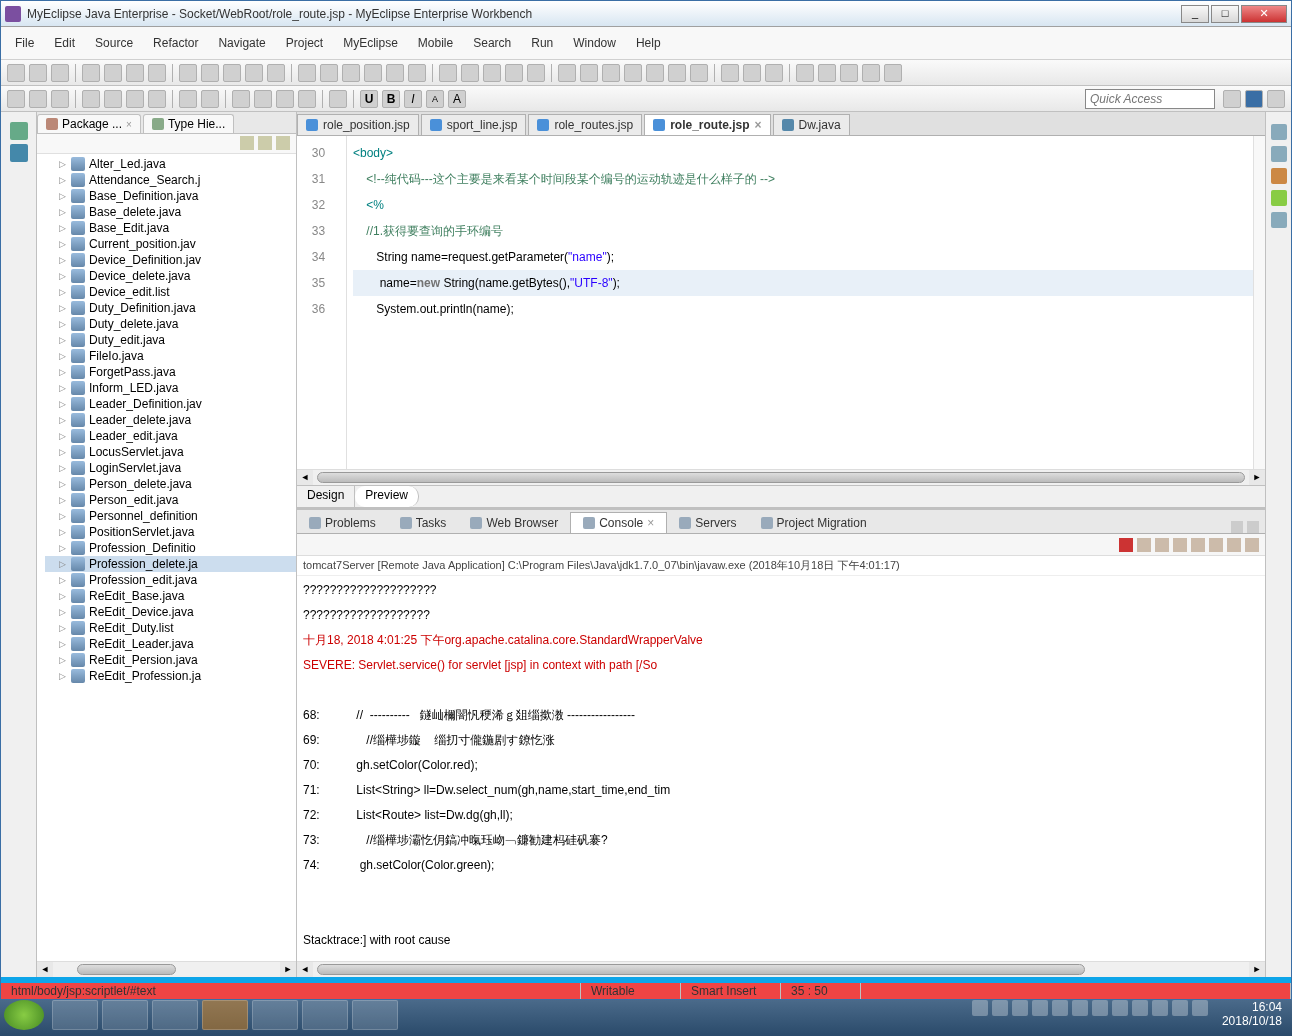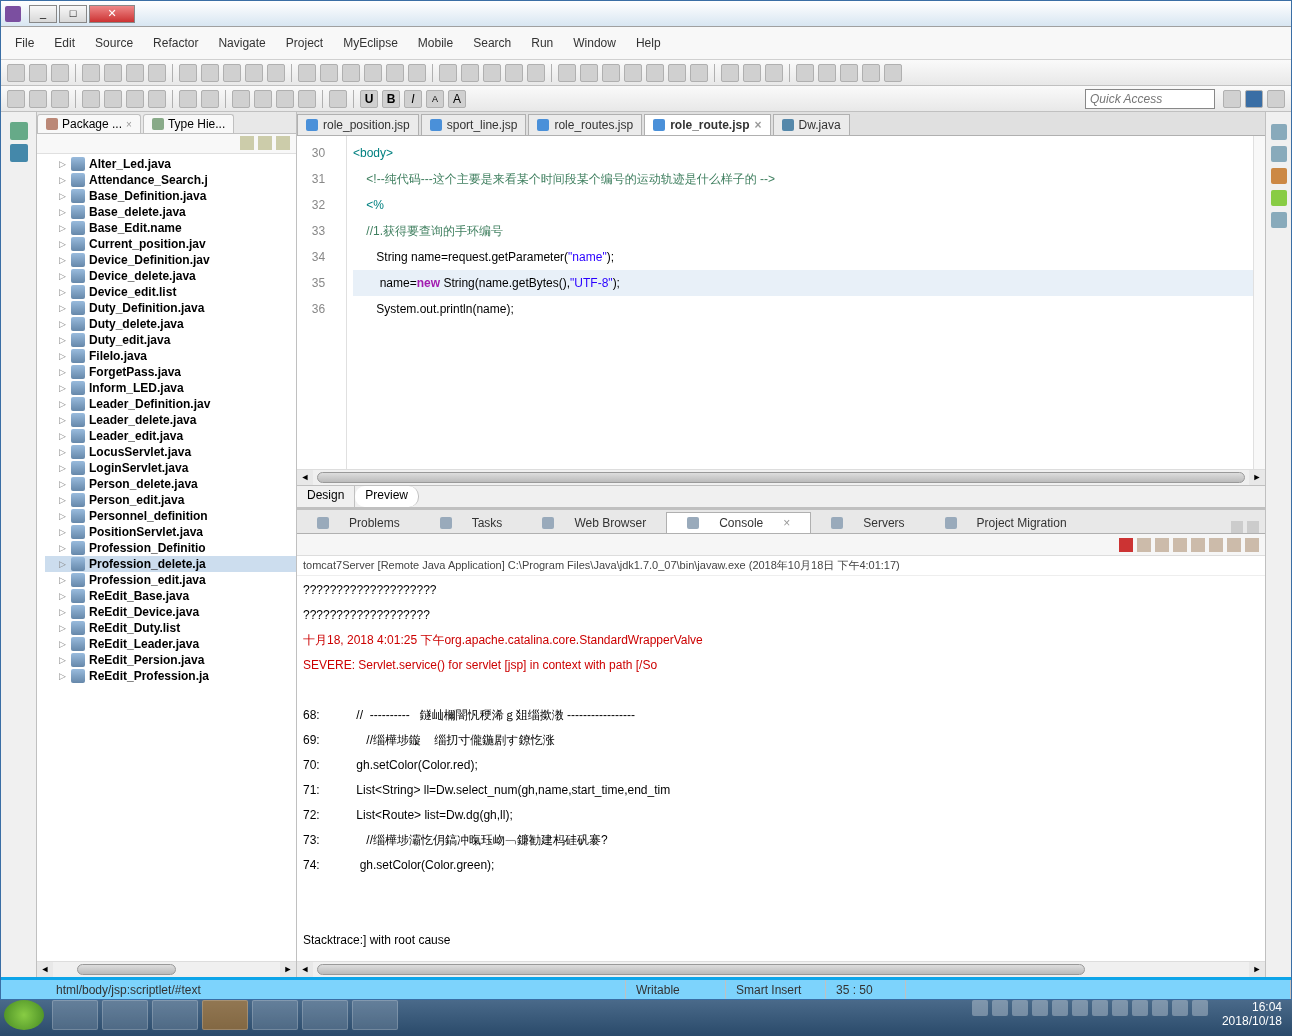--- a/index.html
+++ b/index.html
@@ -28,77 +28,78 @@
 .view-tabs { height: 22px; background: #e8e8e8; border-bottom: 1px solid #c0c0c0; display: flex; align-items: flex-end; }
 .view-tabs .vtab { padding: 2px 8px; background: #f8f8f8; border: 1px solid #c0c0c0; border-bottom: none; margin-right: 2px; border-radius: 3px 3px 0 0; font-size: 11px; display: flex; align-items: center; gap: 4px; }
 .view-tabs .vtab .vi { width: 12px; height: 12px; background: #b87; border-radius: 2px; }
 .view-tabs .vtab .x { font-size: 10px; color: #999; }
 .view-toolbar { height: 20px; background: #f8f8f8; border-bottom: 1px solid #e0e0e0; display: flex; justify-content: flex-end; padding-right: 6px; gap: 4px; }
 .view-toolbar .mini { width: 14px; height: 14px; background: #cca; margin-top: 2px; }
 .tree { flex: 1; overflow-y: auto; overflow-x: hidden; padding: 2px 0 2px 8px; }
 .tree .node { padding: 1px 0 1px 14px; white-space: nowrap; display: flex; align-items: center; gap: 4px; }
 .tree .node .arrow { width: 8px; color: #888; font-size: 9px; }
 .tree .node .fi { width: 14px; height: 14px; background: linear-gradient(#9bd,#68a); border-radius: 2px; flex-shrink: 0; }
-.tree .node .lbl { color: #000; font-size: 12px; font-weight: bold; }
+.tree .node .lbl { color: #000; font-size: 12px; }
 .tree .node.sel { background: #cde; }
 .editor-area { flex: 1; display: flex; flex-direction: column; background: #fff; }
 .editor-tabs { height: 24px; background: #e0e0e0; display: flex; align-items: flex-end; border-bottom: 1px solid #b0b0b0; }
 .editor-tabs .etab { padding: 3px 8px; background: #ebebeb; border: 1px solid #b0b0b0; border-bottom: none; margin-right: 2px; display: flex; align-items: center; gap: 5px; font-size: 11px; color: #333; }
 .editor-tabs .etab.active { background: #fff; font-weight: bold; }
 .editor-tabs .etab .ei { width: 12px; height: 12px; background: #4a90d9; border-radius: 2px; }
 .editor-tabs .etab .ei.j { background: #58a; }
 .editor-body { flex: 1; display: flex; overflow: hidden; position: relative; }
 .breadcrumb { height: 18px; background: #f6f6f6; border-bottom: 1px solid #ddd; padding: 0 8px; color: #888; font-size: 11px; }
 .gutter { width: 50px; background: #fff; border-right: 1px solid #e0e0e0; text-align: center; padding: 4px 6px 0 0; color: #888; font-family: Consolas, monospace; font-size: 15px; line-height: 26px; }
 .gutter .ln { height: 26px; }
 .code { flex: 1; padding: 4px 0 0 6px; font-family: Consolas, monospace; font-size: 16px; line-height: 26px; white-space: pre; overflow: hidden; }
 .code .cl { height: 26px; }
 .cl.hl { background: #e8f0f8; }
-.kw { color: #a21caf; font-weight: bold; }
+.kw { color: #737373; font-weight: bold; }
 .str { color: #2a00ff; }
 .cm { color: #3f7f5f; }
 .tag { color: #008080; }
 .design-tabs { height: 22px; background: #f0f0f0; border-top: 1px solid #c0c0c0; display: flex; }
 .design-tabs span { padding: 2px 10px; border-right: 1px solid #c0c0c0; }
 .design-tabs span.act { background: #fff; border-radius: 10px; }
 .hscroll { height: 16px; background: #f0f0f0; border-top: 1px solid #ddd; position: relative; }
 .hscroll .thumb { position: absolute; left: 20px; right: 20px; top: 2px; bottom: 2px; background: linear-gradient(#ddd,#bbb); border: 1px solid #999; border-radius: 6px; }
 .hscroll .arr { position: absolute; width: 16px; top: 0; bottom: 0; background: #e8e8e8; text-align: center; font-size: 9px; line-height: 14px; }
 .hscroll .arr.l { left: 0; } .hscroll .arr.r { right: 0; }
 .bottom-panel { height: 470px; border-top: 3px solid #c0c0c0; display: flex; flex-direction: column; background: #fff; }
 .btabs { height: 24px; background: #e8e8e8; display: flex; align-items: flex-end; border-bottom: 1px solid #b0b0b0; }
-.btabs .btab { padding: 3px 20px; display: flex; align-items: center; gap: 20px; font-size: 12px; color: #333; }
+.btabs .btab { padding: 3px 12px; display: flex; align-items: center; gap: 4px; font-size: 12px; color: #333; }
 .btabs .btab.active { background: #fff; border: 1px solid #b0b0b0; border-bottom: none; }
 .btabs .btab .bi { width: 12px; height: 12px; background: #9ab; border-radius: 2px; }
 .btabs .min { margin-left: auto; display: flex; gap: 4px; padding-right: 6px; }
 .btabs .min .m { width: 12px; height: 12px; background: #ccc; }
 .console-tb { height: 22px; background: #f6f6f6; border-bottom: 1px solid #ddd; display: flex; justify-content: flex-end; align-items: center; gap: 4px; padding-right: 6px; }
 .console-tb .cb { width: 14px; height: 14px; background: #cba; }
 .console-tb .cb.red { background: #c33; }
 .console-desc { padding: 2px 6px; font-size: 11px; color: #444; border-bottom: 1px solid #eee; }
 .console-body { flex: 1; padding: 2px 6px; font-family: Consolas, monospace; font-size: 16px; line-height: 25px; white-space: pre; overflow: hidden; color: #000; }
 .console-body .err { color: #c00; }
-.statusbar { height: 22px; background: #7dd3fc; border-top: 3px solid #0ea5e9; display: flex; align-items: center; font-size: 11px; color: #333; padding-left: 45px; }
+.statusbar { height: 22px; background: #ef4444; border-top: 6px solid #0ea5e9; display: flex; align-items: center; font-size: 11px; color: #333; }
 .statusbar .cell { padding: 0 10px; border-right: 1px solid #c0c0c0; height: 100%; display: flex; align-items: center; }
 .statusbar .cell.path { flex: 0 0 580px; }
 .taskbar { height: 36px; background: linear-gradient(#4a6a8a,#2a4a6a); display: flex; align-items: flex-start; padding: 0 4px; }
 .taskbar .start { width: 40px; height: 30px; background: radial-gradient(circle,#8c4,#482); border-radius: 50%; margin-right: 6px; }
 .taskbar .tb { width: 46px; height: 30px; margin: 0 2px; background: rgba(255,255,255,0.15); border: 1px solid rgba(255,255,255,0.2); border-radius: 2px; }
 .taskbar .spacer { flex: 1; }
 .taskbar .tray { display: flex; align-items: center; gap: 4px; color: #fff; font-size: 11px; padding-right: 8px; }
 .taskbar .tray .ti { width: 16px; height: 16px; background: rgba(255,255,255,0.3); border-radius: 2px; }
 .taskbar .clock { color: #fff; font-size: 11px; text-align: right; line-height: 14px; padding: 0 6px; }
 .ovmark { width: 12px; background: #f8f8f8; border-left: 1px solid #e0e0e0; }
 </style>
 </head>
 <body>
 
 <div class="window">
   <div class="titlebar">
     <div class="icon"></div>
+    <div class="title">MyEclipse Java Enterprise - Socket/WebRoot/role_route.jsp - MyEclipse Enterprise Workbench</div>
     <div class="winbtn">_</div>
     <div class="winbtn">□</div>
     <div class="winbtn close">✕</div>
   </div>
 
   <div class="menubar">
     <span>File</span>
     <span>Edit</span>
     <span>Source</span>
     <span>Refactor</span>
@@ -233,21 +234,21 @@
                 <span class="lbl">Base_Definition.java</span>
               </div>
               <div class="node">
                 <span class="arrow">▷</span>
                 <span class="fi"></span>
                 <span class="lbl">Base_delete.java</span>
               </div>
               <div class="node">
                 <span class="arrow">▷</span>
                 <span class="fi"></span>
-                <span class="lbl">Base_Edit.name</span>
+                <span class="lbl">Base_Edit.java</span>
               </div>
               <div class="node">
                 <span class="arrow">▷</span>
                 <span class="fi"></span>
                 <span class="lbl">Current_position.jav</span>
               </div>
               <div class="node">
                 <span class="arrow">▷</span>
                 <span class="fi"></span>
                 <span class="lbl">Device_Definition.jav</span>

